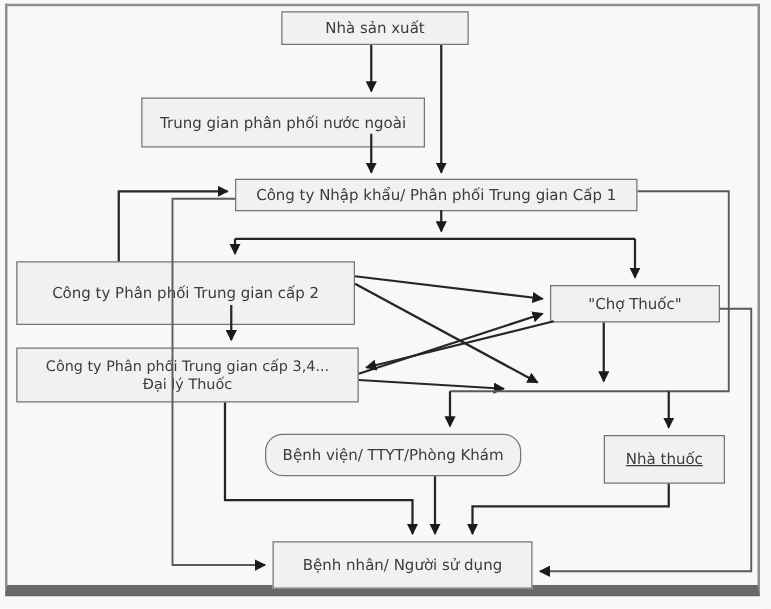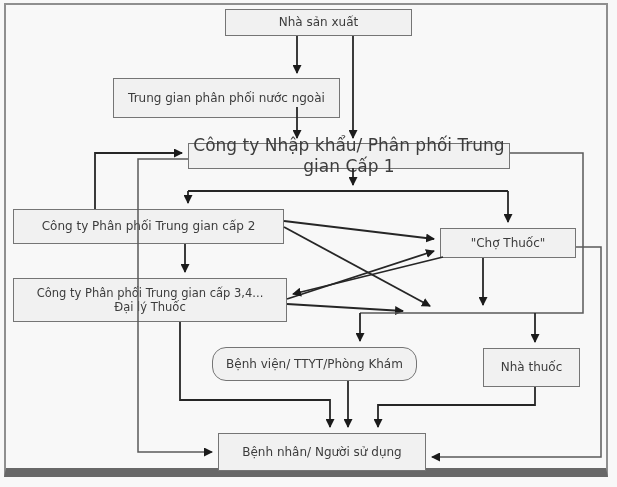--- a/index.html
+++ b/index.html
@@ -31,50 +31,50 @@
   .edge{stroke:#262626;stroke-width:1.8;fill:none;}
   .edge-thin{stroke:#5a5a5a;stroke-width:1.5;fill:none;}
 </style>
 </head>
 <body>
 
 <div class="canvas">
 
   <div class="frame"></div>
 
-  <div class="node" style="left:225px;top:9px;width:187px;height:27px;">
+  <div class="node" style="left:225px;top:9px;width:150px;height:27px;">
     <span>Nhà sản xuất</span>
   </div>
 
   <div class="node" style="left:113px;top:78px;width:227px;height:40px;">
     <span>Trung gian phân phối nước ngoài</span>
   </div>
 
-  <div class="node" style="left:188px;top:143px;width:322px;height:26px;font-size:17px;">
+  <div class="node" style="left:188px;top:143px;width:322px;height:26px;font-size:12px;">
     <span>Công ty Nhập khẩu/ Phân phối Trung gian Cấp 1</span>
   </div>
 
-  <div class="node" style="left:13px;top:209px;width:271px;height:35px;">
+  <div class="node" style="left:13px;top:209px;width:271px;height:51px;">
     <span>Công ty Phân phối Trung gian cấp 2</span>
   </div>
 
   <div class="node" style="left:440px;top:228px;width:136px;height:30px;">
     <span>"Chợ Thuốc"</span>
   </div>
 
   <div class="node" style="left:13px;top:278px;width:274px;height:44px;font-size:11.5px;">
     <span>Công ty Phân phối Trung gian cấp 3,4...</span>
     <span>Đại lý Thuốc</span>
   </div>
 
   <div class="node" style="left:212px;top:347px;width:205px;height:34px;border-radius:14px;">
     <span>Bệnh viện/ TTYT/Phòng Khám</span>
   </div>
 
-  <div class="node" style="left:483px;top:348px;width:97px;height:39px;">
+  <div class="node" style="left:483px;top:348px;width:97px;height:39px;text-decoration:underline;">
     <span>Nhà thuốc</span>
   </div>
 
   <div class="node" style="left:218px;top:433px;width:208px;height:38px;">
     <span>Bệnh nhân/ Người sử dụng</span>
   </div>
 
   <svg class="edges" width="617" height="487" viewBox="0 0 617 487">
     <defs>
       <marker id="arw" markerUnits="userSpaceOnUse" markerWidth="10" markerHeight="9" refX="8" refY="4.5" orient="auto">

